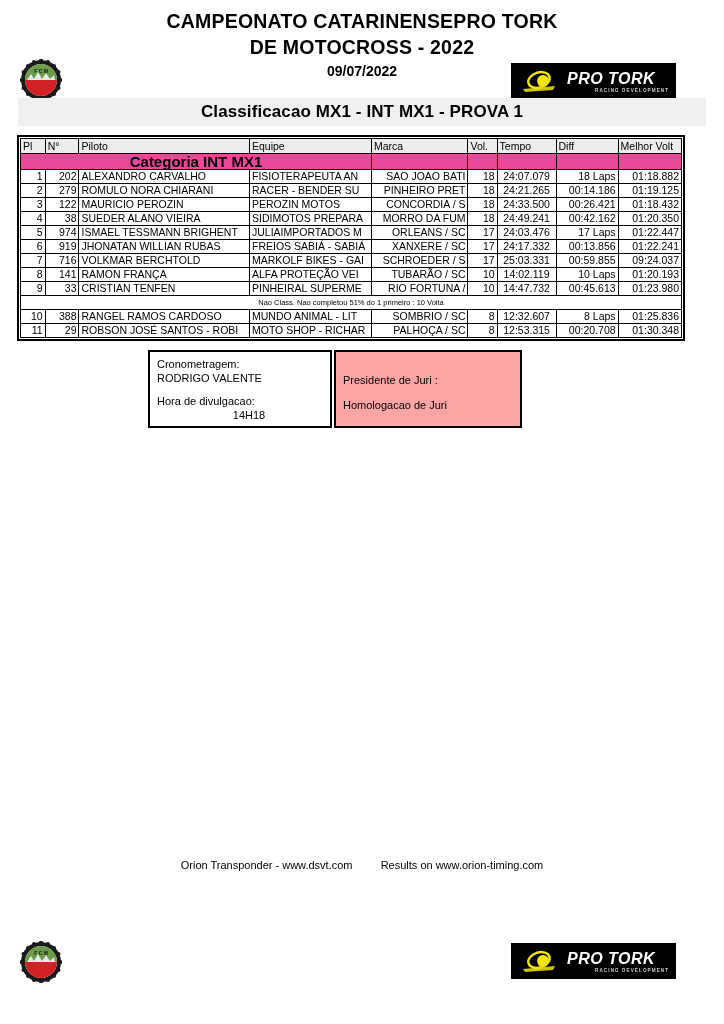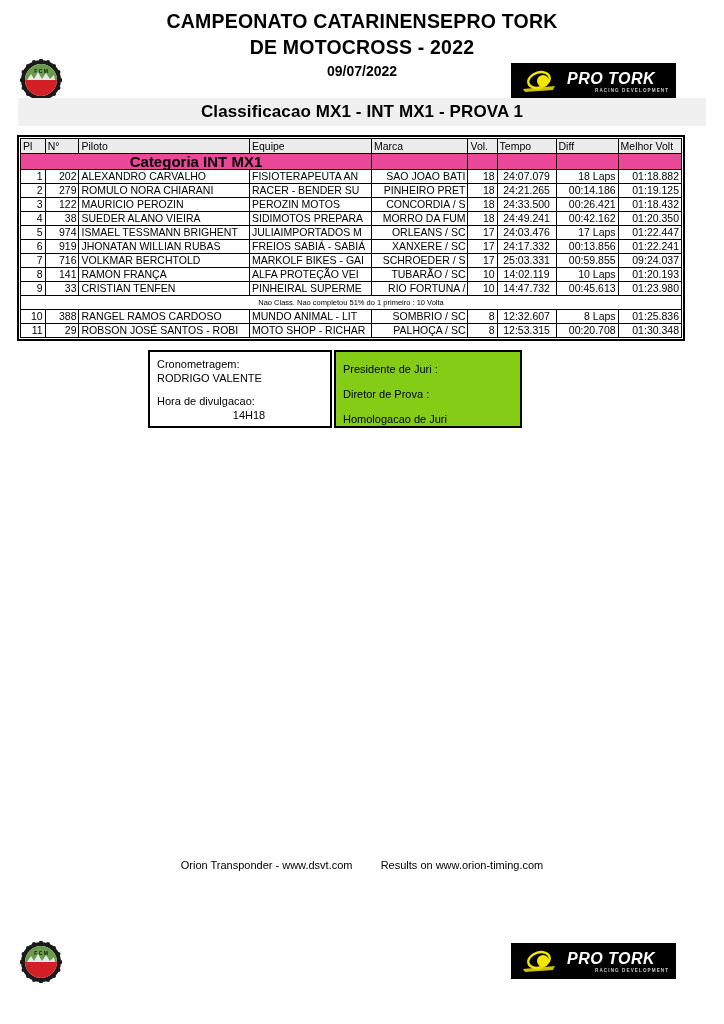--- a/index.html
+++ b/index.html
@@ -188,23 +188,23 @@
     box-sizing: border-box;
     padding: 5px 7px;
   }
   .sig-right {
     position: absolute;
     left: 334px;
     top: 350px;
     width: 188px;
     height: 78px;
     border: 2px solid #000;
-    background: #84cc16;
+    background: #fca5a5;
     box-sizing: border-box;
-    padding: 5px 7px;
+    padding: 16px 7px;
   }
   .sig-line {
     font-size: 11px;
     line-height: 14px;
     white-space: nowrap;
   }
   .sig-gap { height: 9px; }
   .sig-center {
     font-size: 11px;
     line-height: 14px;
@@ -443,21 +443,20 @@
 <div class="sig-left">
   <div class="sig-line">Cronometragem:</div>
   <div class="sig-line">RODRIGO VALENTE</div>
   <div class="sig-gap"></div>
   <div class="sig-line">Hora de divulgacao:</div>
   <div class="sig-center">14H18</div>
 </div>
 
 <div class="sig-right">
   <div class="sig-spaced">Presidente de Juri :</div>
-  <div class="sig-spaced">Diretor de Prova :</div>
   <div class="sig-spaced">Homologacao de Juri</div>
 </div>
 
 <div class="credits">
   <span>Orion Transponder - www.dsvt.com</span>
   <span class="gap"></span>
   <span>Results on www.orion-timing.com</span>
 </div>
 
 <div class="emblem-bottom">

